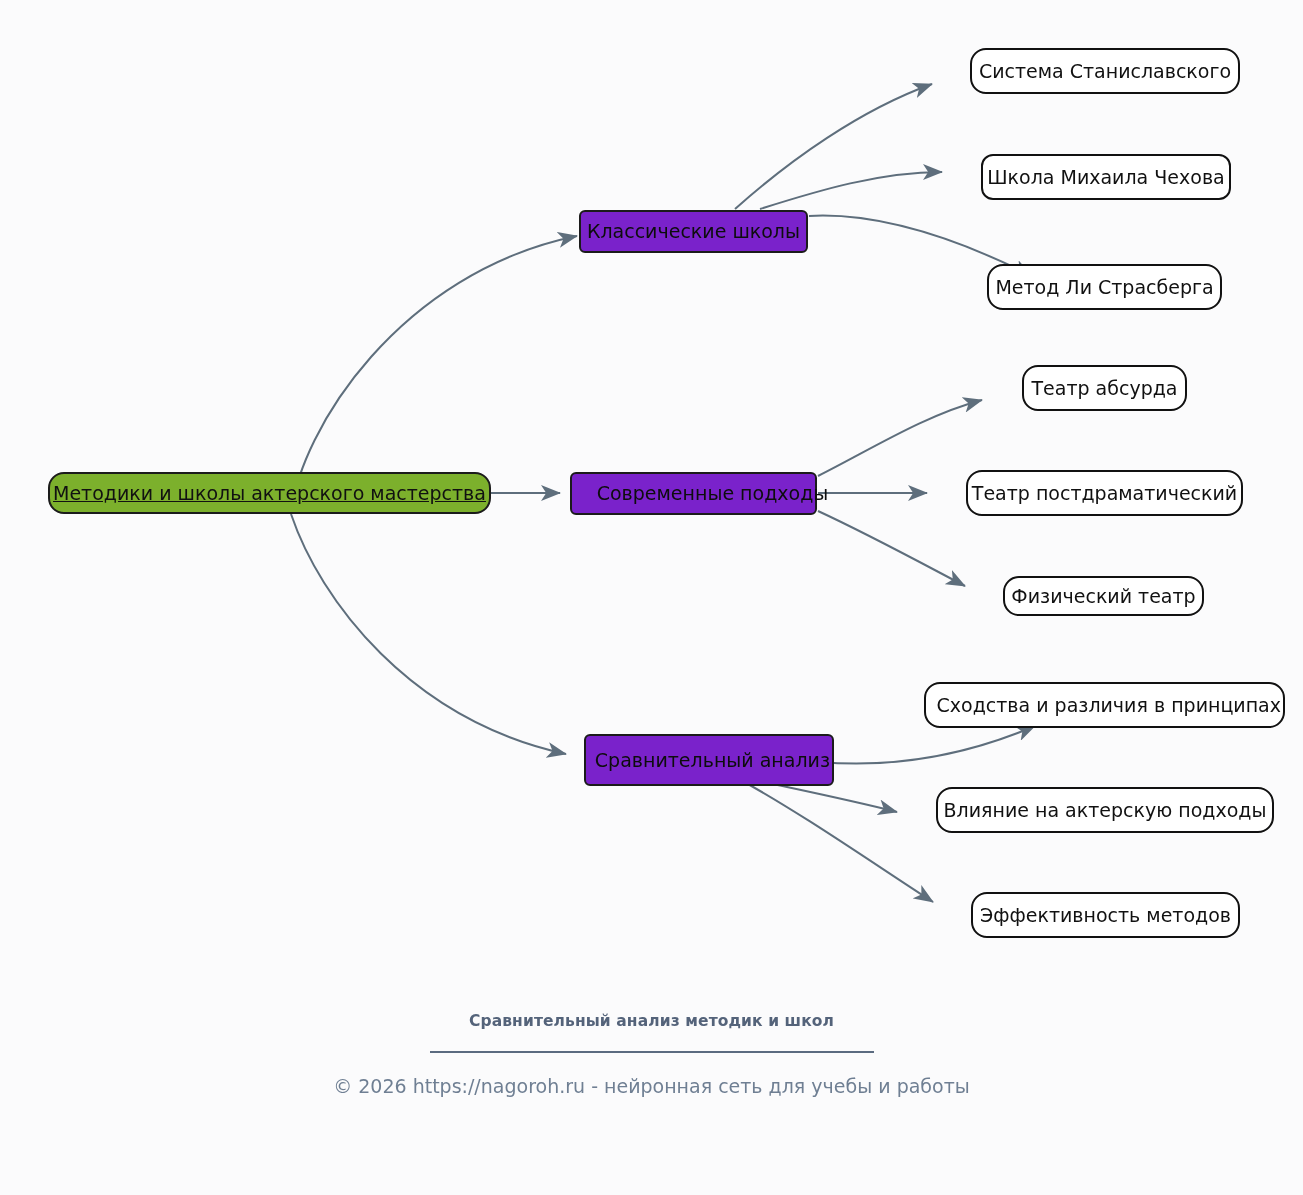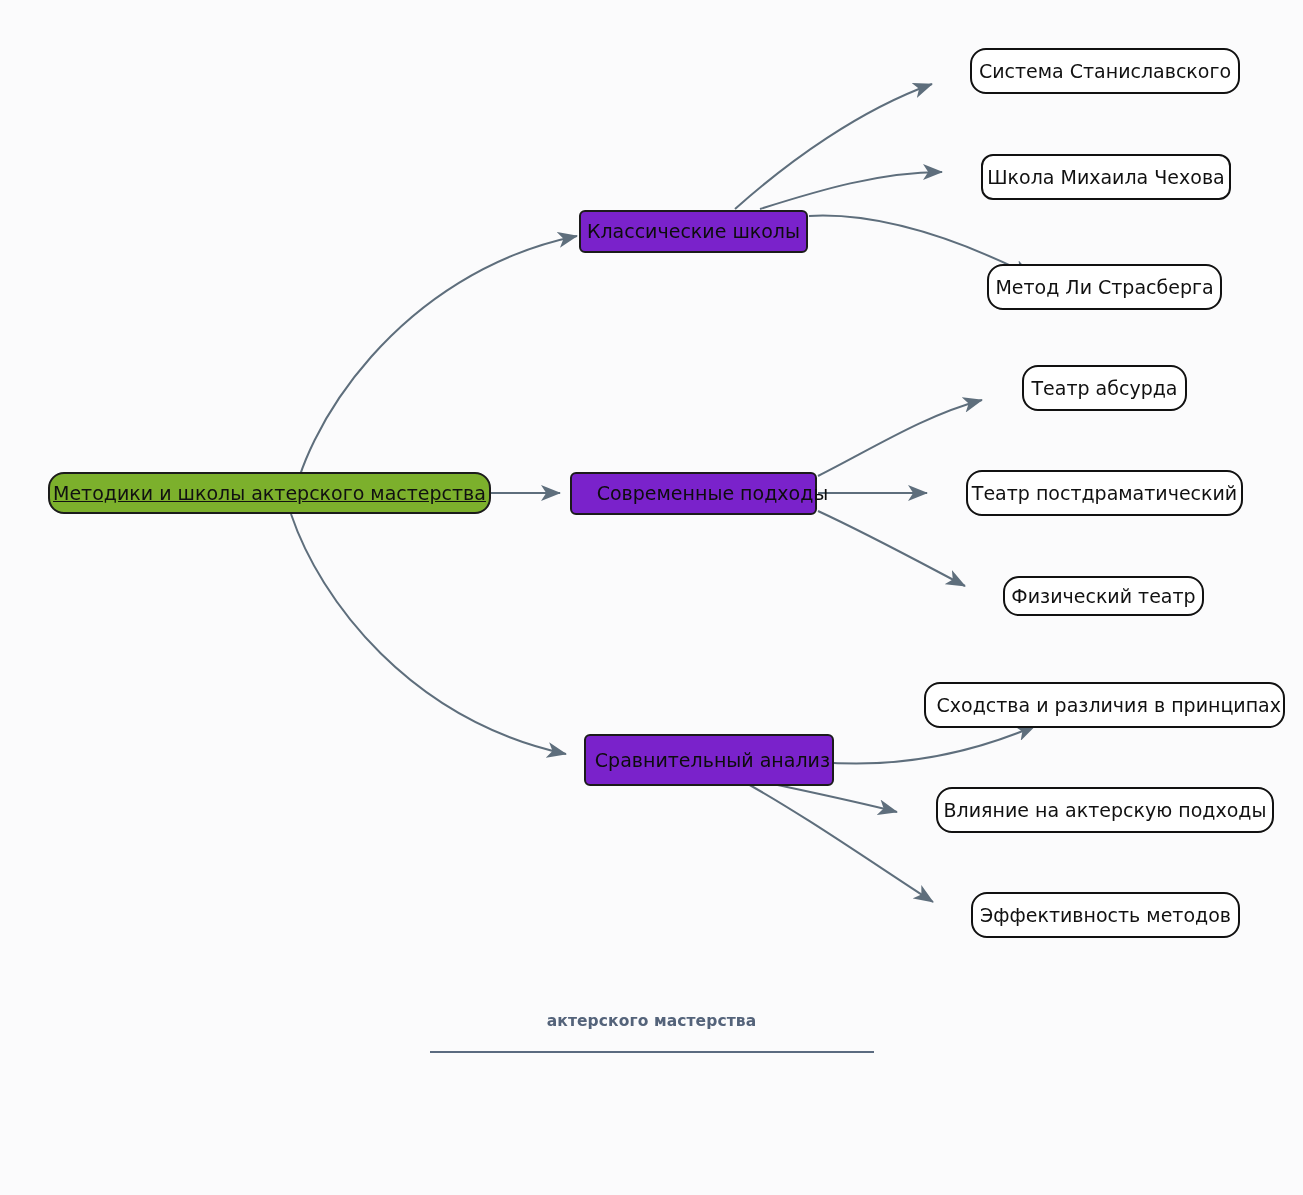--- a/index.html
+++ b/index.html
@@ -159,18 +159,19 @@
       <div class="node node-leaf" style="left: 906px; top: 787px; width: 338px; height: 46px;">
         <span class="node-label">Влияние на актерскую подходы</span>
       </div>
       <div class="node node-leaf" style="left: 941px; top: 892px; width: 269px; height: 46px;">
         <span class="node-label">Эффективность методов</span>
       </div>
     </div>
 
   <div id="footer">
     <div id="footer-title">
-        <span class="ft-line">актерского мастерства</span>
+        <span class="ft-line">Сравнительный анализ методик и школ</span>
       </div>
     <div id="footer-divider"></div>
+    <div id="footer-copyright">© 2026 https://nagoroh.ru - нейронная сеть для учебы и работы</div>
   </div>
 
 </div>
 
 </body></html>

